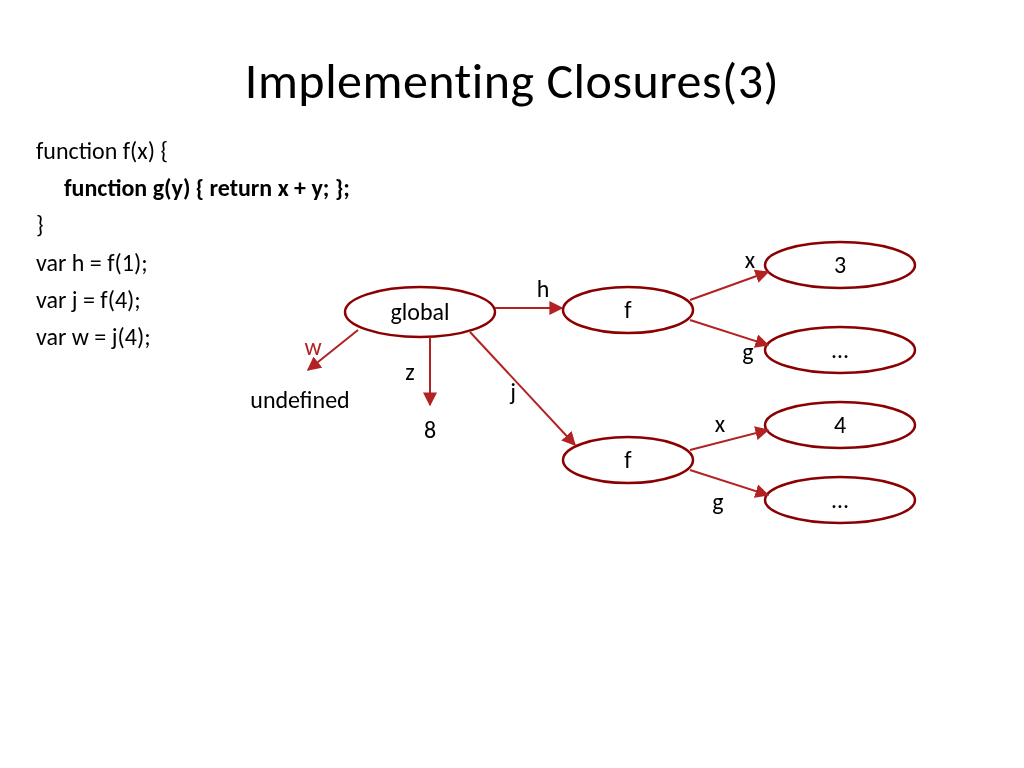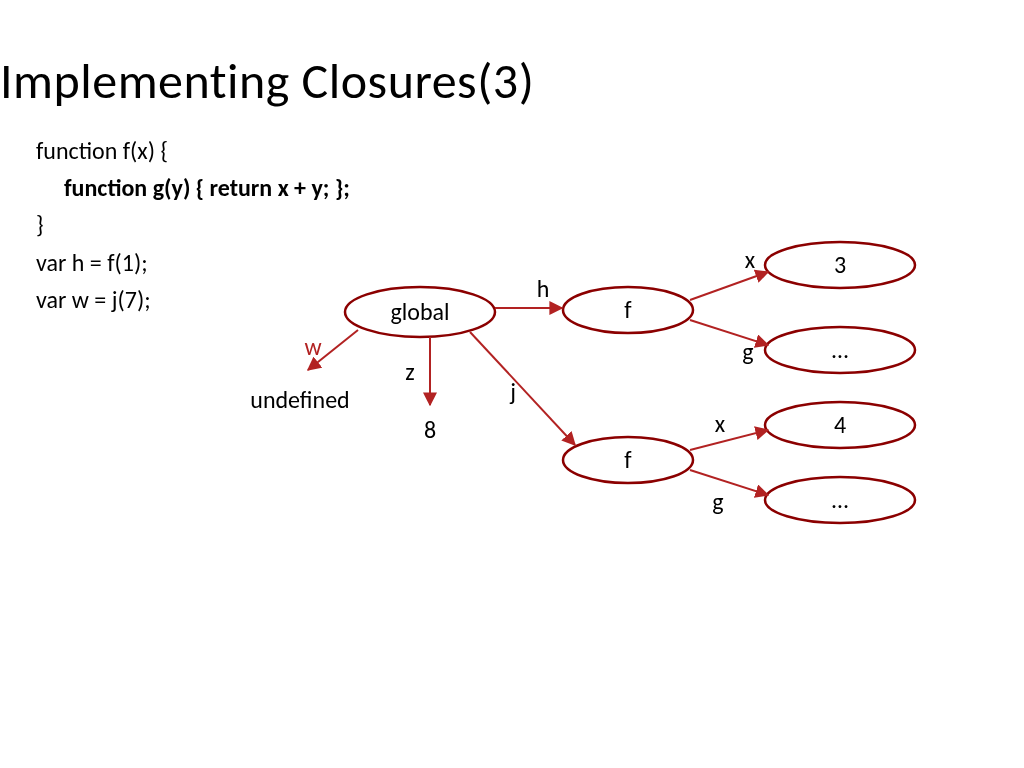--- a/index.html
+++ b/index.html
@@ -15,21 +15,21 @@
   .slide {
     position: relative;
     width: 1024px;
     height: 768px;
   }
   .title {
     position: absolute;
     top: 50px;
     left: 0;
     width: 100%;
-    text-align: left;
+    text-align: center;
     font-size: 50px;
     font-weight: 400;
     letter-spacing: 0.5px;
   }
   .code {
     position: absolute;
     top: 132px;
     left: 36px;
     font-size: 24px;
     line-height: 1.55;
@@ -65,21 +65,22 @@
 
 <div class="slide">
 
   <div class="title">Implementing Closures(3)</div>
 
   <div class="code">
     <div>function f(x) {</div>
     <div><span class="indent1">function g(y) { return x + y; };</span></div>
     <div> }</div>
     <div>var h = f(1);</div>
-    <div>var w = j(7);</div>
+    <div>var j  = f(4);</div>
+    <div>var w = j(4);</div>
   </div>
 
   <svg class="diagram" viewBox="0 0 1024 768">
     <defs>
       <marker id="ah" viewBox="0 0 10 10" refX="9" refY="5" markerWidth="7" markerHeight="7" orient="auto-start-reverse">
         <path d="M 0 0 L 10 5 L 0 10 z" class="arrowhead"></path>
       </marker>
     </defs>
 
     <g class="node">

